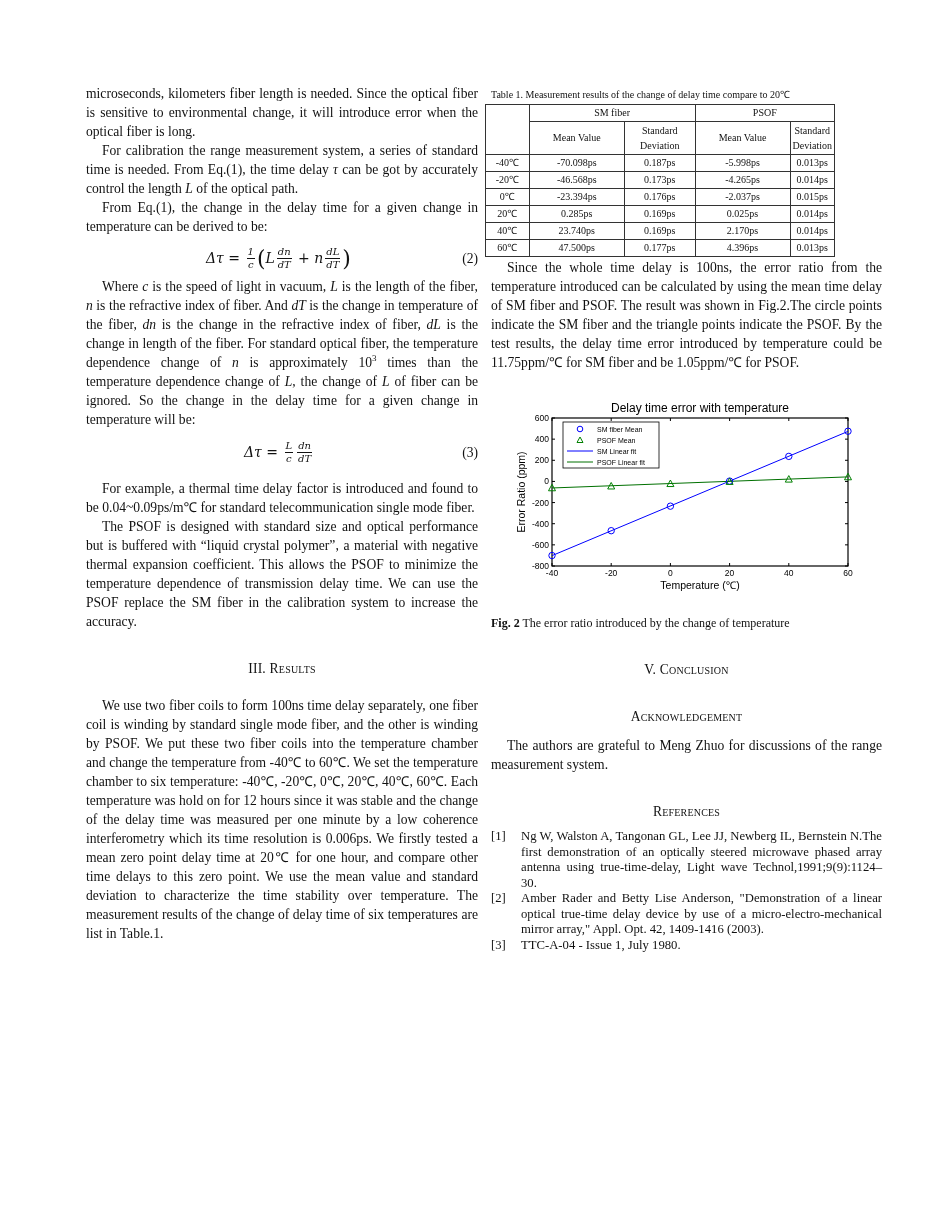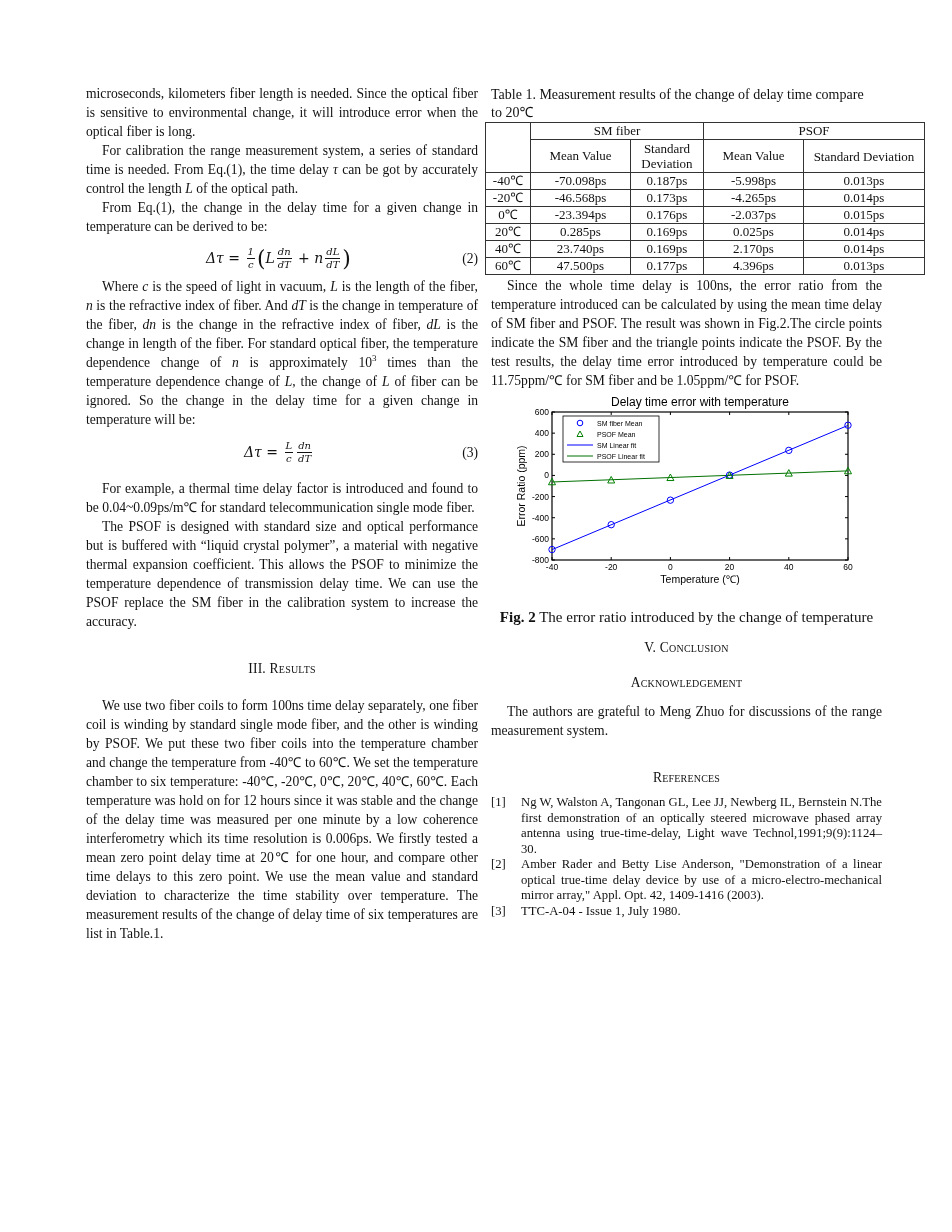--- a/index.html
+++ b/index.html
@@ -11,23 +11,23 @@
   p.indent { text-indent: 16px; }
   .eq { position: relative; height: 38px; margin: 3px 0 0 0; }
   .eq .math { position: absolute; font-family: "DejaVu Serif", serif; font-style: italic; font-size: 14px; display: flex; align-items: center; height: 38px; }
   .eq .num { position: absolute; right: 0; top: 10px; }
   .frac { display: inline-flex; flex-direction: column; align-items: center; font-size: 10px; line-height: 12px; margin: 0 2px; vertical-align: middle; }
   .frac .n { border-bottom: 1px solid #111; padding: 0 1px; }
   .paren { font-size: 22px; font-style: normal; font-weight: 300; }
   .nonit { font-style: normal; }
   .heading { text-align: center; font-size: 13.6px; margin: 0; letter-spacing: 0.2px; }
   .sc { font-variant: small-caps; }
-  table.res { border-collapse: collapse; width: 440px; font-size: 13px; line-height: 16px; margin-left: -6px; }
+  table.res { border-collapse: collapse; width: 350px; font-size: 10px; line-height: 16px; margin-left: -6px; }
   table.res td { border: 1px solid #333; text-align: center; padding: 0 2px; }
-  .caption { font-size: 14px; line-height: 18px; }
+  .caption { font-size: 10px; line-height: 18px; }
   .ref { display: flex; font-size: 12.7px; line-height: 15.5px; }
   .ref .rn { width: 30px; flex: none; }
   .ref .rt { flex: 1; text-align: justify; }
   svg text { font-family: "Liberation Sans", sans-serif; }
   sup { font-size: 9px; line-height: 0; }
 </style>
 </head>
 <body>
 
 <div class="col col-left">
@@ -141,21 +141,21 @@
           <td>47.500ps</td>
           <td>0.177ps</td>
           <td>4.396ps</td>
           <td>0.013ps</td>
         </tr>
       </tbody>
   </table>
 
   <p class="indent" style="margin-top:1px;">Since the whole time delay is 100ns, the error ratio from the temperature introduced can be calculated by using the mean time delay of SM fiber and PSOF. The result was shown in Fig.2.The circle points indicate the SM fiber and the triangle points indicate the PSOF. By the test results, the delay time error introduced by temperature could be 11.75ppm/℃ for SM fiber and be 1.05ppm/℃ for PSOF.</p>
 
-  <div style="position:relative; height:210px; margin-left:-491px;">
+  <div style="position:relative; height:210px; margin-left:-491px;margin-top:24px;">
     <svg id="chart" width="952" height="210" style="position:absolute; left:0; top:0;">
         <text x="700" y="16" text-anchor="middle" font-size="12">Delay time error with temperature</text>
         <rect x="552" y="22" width="296" height="148" fill="none" stroke="#000" stroke-width="1.2"></rect>
         <line x1="552" y1="170" x2="552" y2="167" stroke="#000"></line>
         <line x1="552" y1="22" x2="552" y2="25" stroke="#000"></line>
         <text x="552" y="180" text-anchor="middle" font-size="8.5">-40</text>
         <line x1="611.2" y1="170" x2="611.2" y2="167" stroke="#000"></line>
         <line x1="611.2" y1="22" x2="611.2" y2="25" stroke="#000"></line>
         <text x="611.2" y="180" text-anchor="middle" font-size="8.5">-20</text>
         <line x1="670.4" y1="170" x2="670.4" y2="167" stroke="#000"></line>
@@ -215,25 +215,25 @@
         <text x="597" y="35.5" font-size="7">SM fiber Mean</text>
         <polygon points="577,46.5 583,46.5 580,41" fill="none" stroke="#008000"></polygon>
         <text x="597" y="46.5" font-size="7">PSOF Mean</text>
         <line x1="567" y1="55" x2="593" y2="55" stroke="#0000ff"></line>
         <text x="597" y="57.5" font-size="7">SM Linear fit</text>
         <line x1="567" y1="66" x2="593" y2="66" stroke="#007000"></line>
         <text x="597" y="68.5" font-size="7">PSOF Linear fit</text>
       </svg>
   </div>
 
-  <div class="caption" style="text-align:center; margin-top:8px; font-size:15px;"><b>Fig. 2</b><span> The error ratio introduced by the change of temperature</span></div>
-
-  <p class="heading" style="margin-top:12px; margin-bottom:10px;"><span>V. </span><span class="sc">Conclusion</span></p>
-
-  <p class="heading sc" style="margin-top:16px; margin-bottom:10px;">Acknowledgement</p>
+  <div class="caption" style="margin-top:8px; font-size:12px;"><b>Fig. 2</b><span> The error ratio introduced by the change of temperature</span></div>
+
+  <p class="heading" style="margin-top:28px; margin-bottom:10px;"><span>V. </span><span class="sc">Conclusion</span></p>
+
+  <p class="heading sc" style="margin-top:28px; margin-bottom:10px;">Acknowledgement</p>
   <p class="indent">The authors are grateful to Meng Zhuo for discussions of the range measurement system.</p>
 
   <p class="heading sc" style="margin-top:28px; margin-bottom:8px;">References</p>
   <div id="refs">
       <div class="ref">
         <span class="rn">[1]</span>
         <span class="rt">Ng W, Walston A, Tangonan GL, Lee JJ, Newberg IL, Bernstein N.The first demonstration of an optically steered microwave phased array antenna using true-time-delay, Light wave Technol,1991;9(9):1124–30.</span>
       </div>
       <div class="ref">
         <span class="rn">[2]</span>

